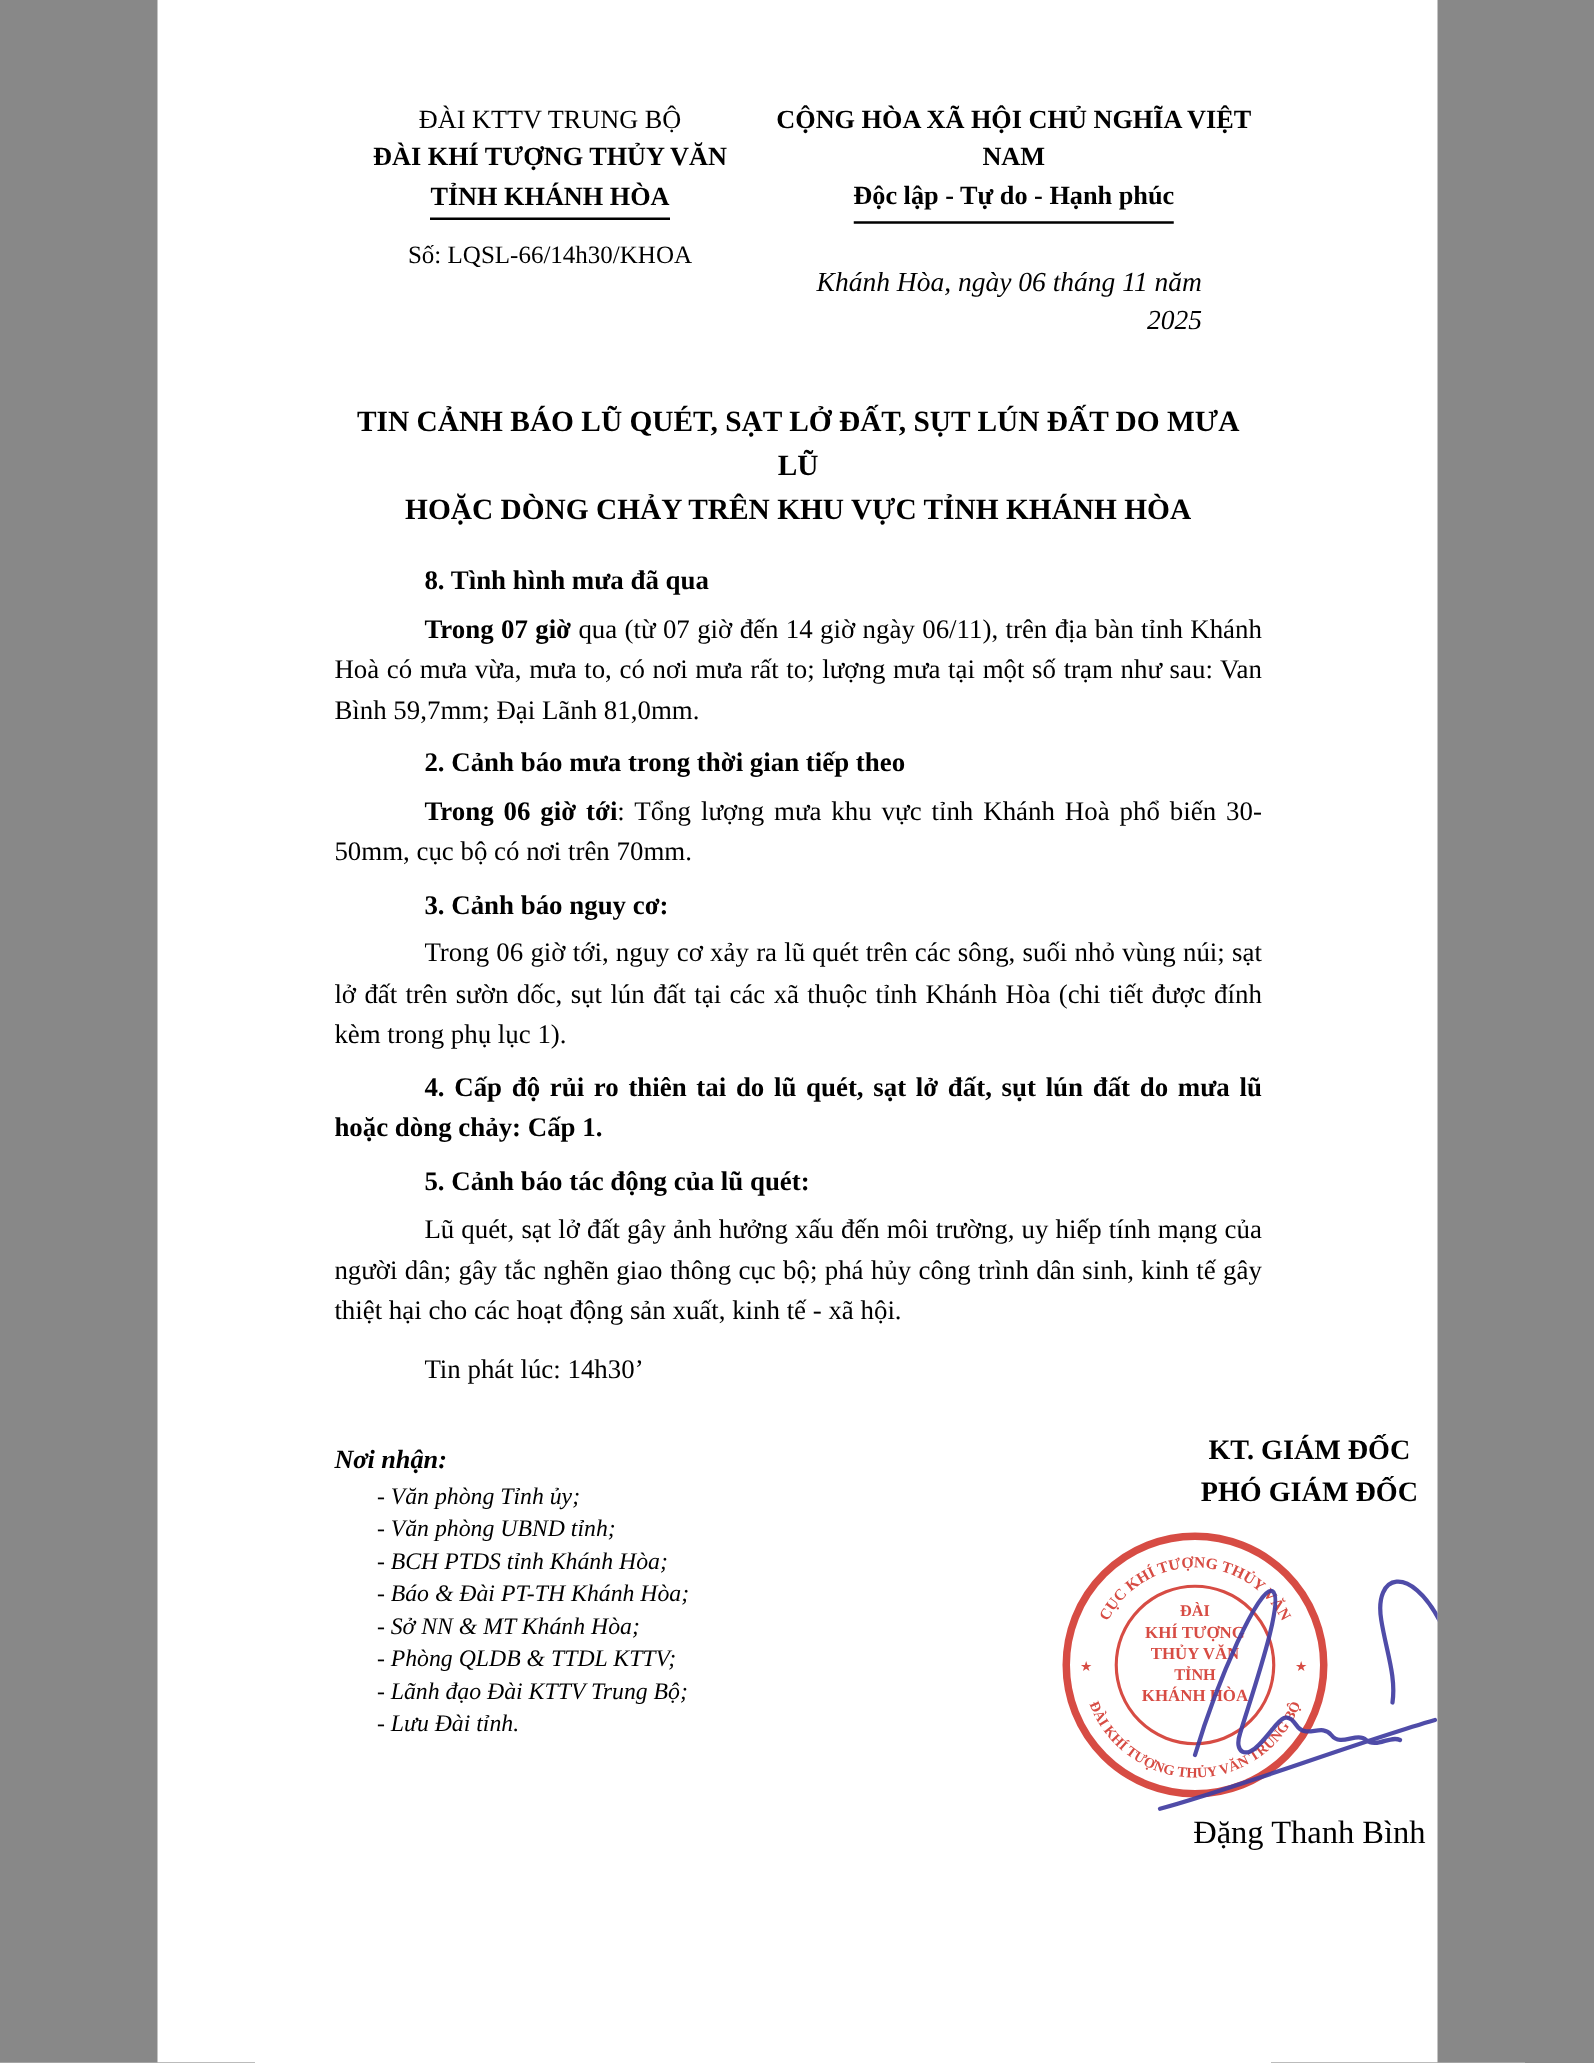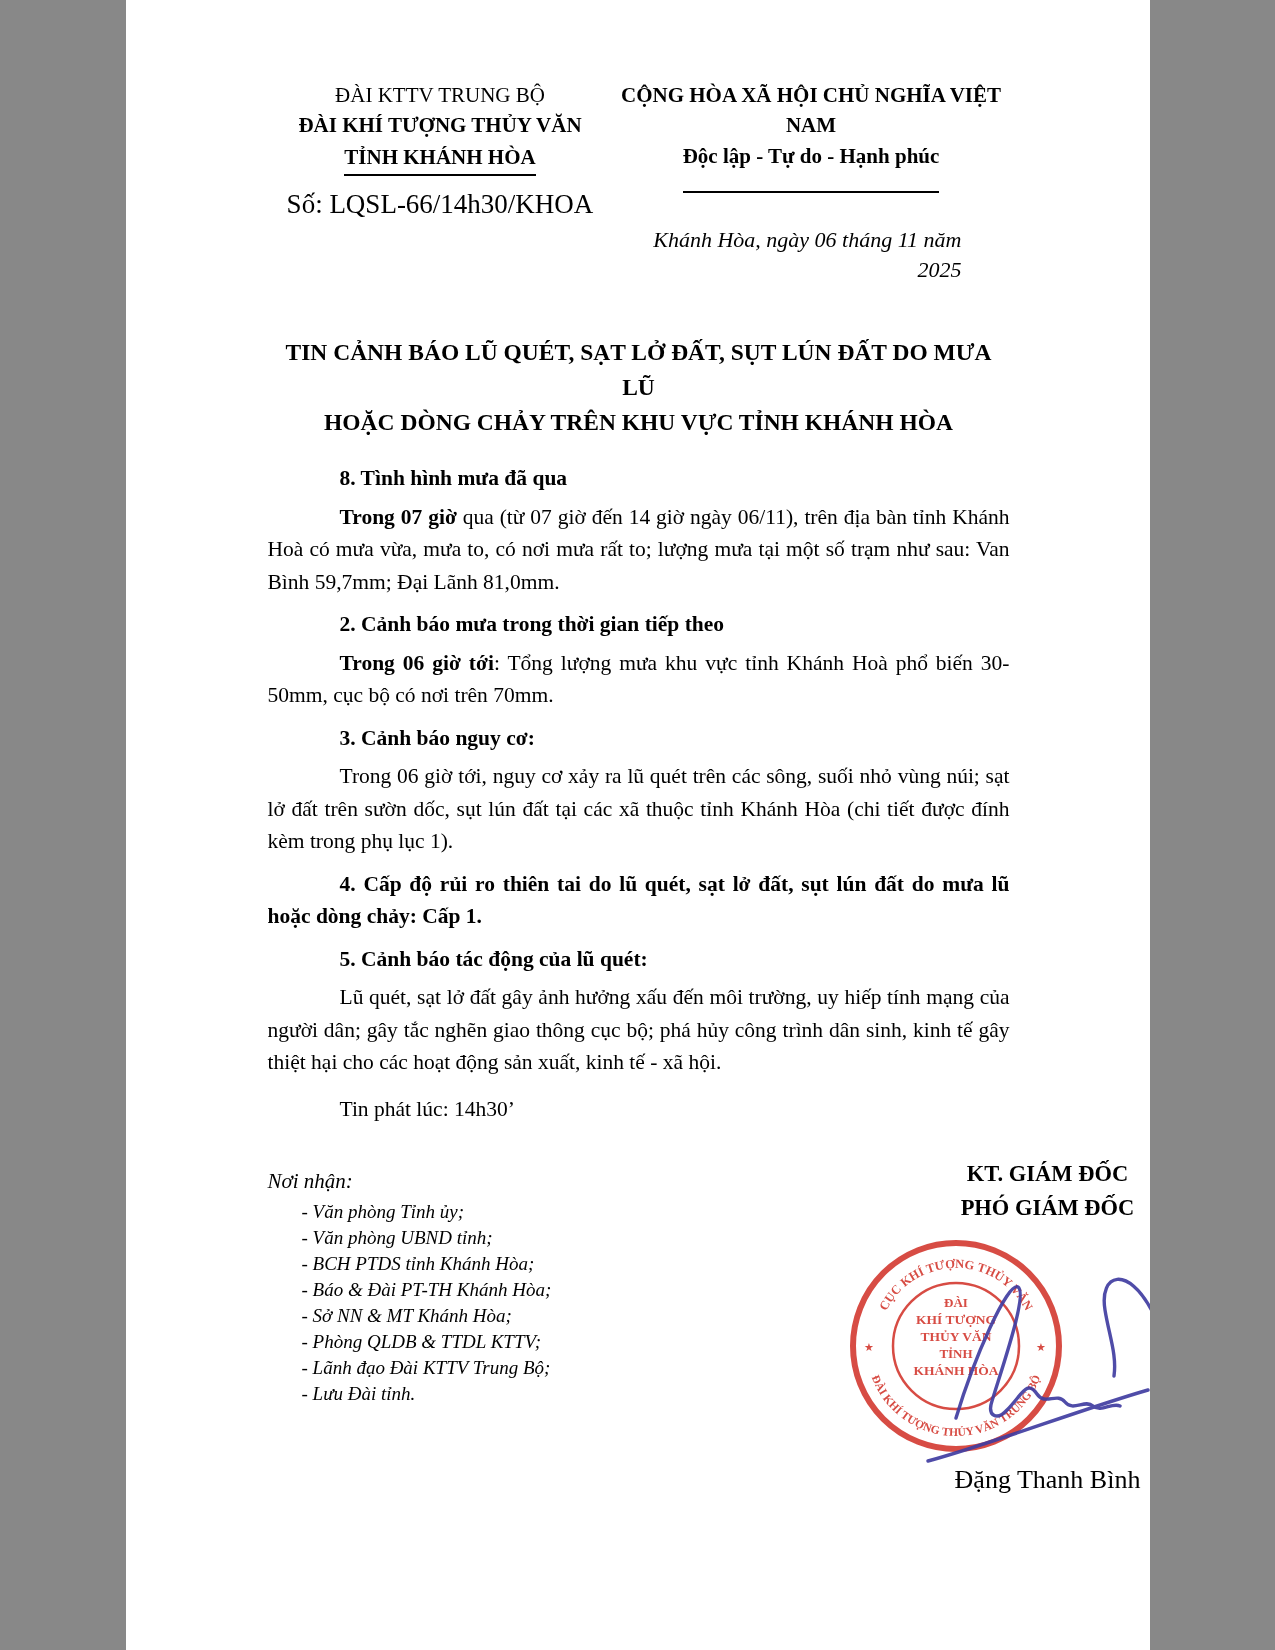--- a/index.html
+++ b/index.html
@@ -15,36 +15,36 @@
     overflow:hidden;
   }
   
   .header-row{display:flex;}
   .header-left{flex:0 0 345px;text-align:center;}
   .header-right{flex:1;text-align:center;}
   .hl1{font-size:21px;line-height:30px;}
   .hl2{font-size:21px;line-height:30px;font-weight:bold;}
   .hl3{font-size:21px;line-height:30px;font-weight:bold;margin-top:2px;}
   .hl3 span{display:inline-block;border-bottom:2.5px solid #000;padding-bottom:2px;}
-  .hnum{font-size:27px;line-height:30px;margin-top:13px;font-family:Liberation Serif, serif;}
+  .hnum{font-size:20px;line-height:30px;margin-top:13px;font-family:Liberation Serif, serif;}
   .hr1{font-size:21px;line-height:30px;font-weight:bold;}
   .hr2{font-size:21px;line-height:30px;font-weight:bold;margin-top:1px;}
-  .hr2 span{display:inline-block;border-bottom:2.5px solid #000;padding-bottom:20px;}
+  .hr2 span{display:inline-block;border-bottom:2.5px solid #000;padding-bottom:6px;}
   .hdate{font-size:22px;line-height:30px;font-style:italic;margin-top:32px;text-align:right;padding-right:48px;}
   
   .doc-title{margin-top:50px;text-align:center;font-weight:bold;font-size:23.5px;line-height:35px;}
   
   .body{margin-top:22px;}
   .body p{font-size:21.5px;line-height:32.5px;text-align:justify;margin:6px 0 0 0;text-indent:72px;}
   .body p.sec-heading{font-weight:bold;margin-top:10px;}
   .issued{margin-top:14px !important;}
   
   .footer{position:relative;margin-top:40px;height:420px;}
   .recipients{position:absolute;left:0;top:2px;width:420px;}
-  .recipients-label{font-weight:normal;font-style:italic;font-size:21px;line-height:28px;}
+  .recipients-label{font-weight:bold;font-style:italic;font-size:21px;line-height:28px;}
   .recipients ul{list-style:none;margin:4px 0 0 34px;padding:0;}
   .recipients li{font-style:italic;font-size:19px;line-height:26px;}
   .sig-titles{position:absolute;left:545px;top:-8px;width:470px;text-align:center;font-weight:bold;font-size:22.5px;line-height:34px;}
   .signer-name{position:absolute;left:545px;top:300px;width:470px;text-align:center;font-weight:normal;font-size:26px;}
   .stamp-svg{position:absolute;left:573px;top:66px;opacity:.88;}
   .signature-svg{position:absolute;left:588px;top:48px;}
 </style>
 </head>
 <body>
 

